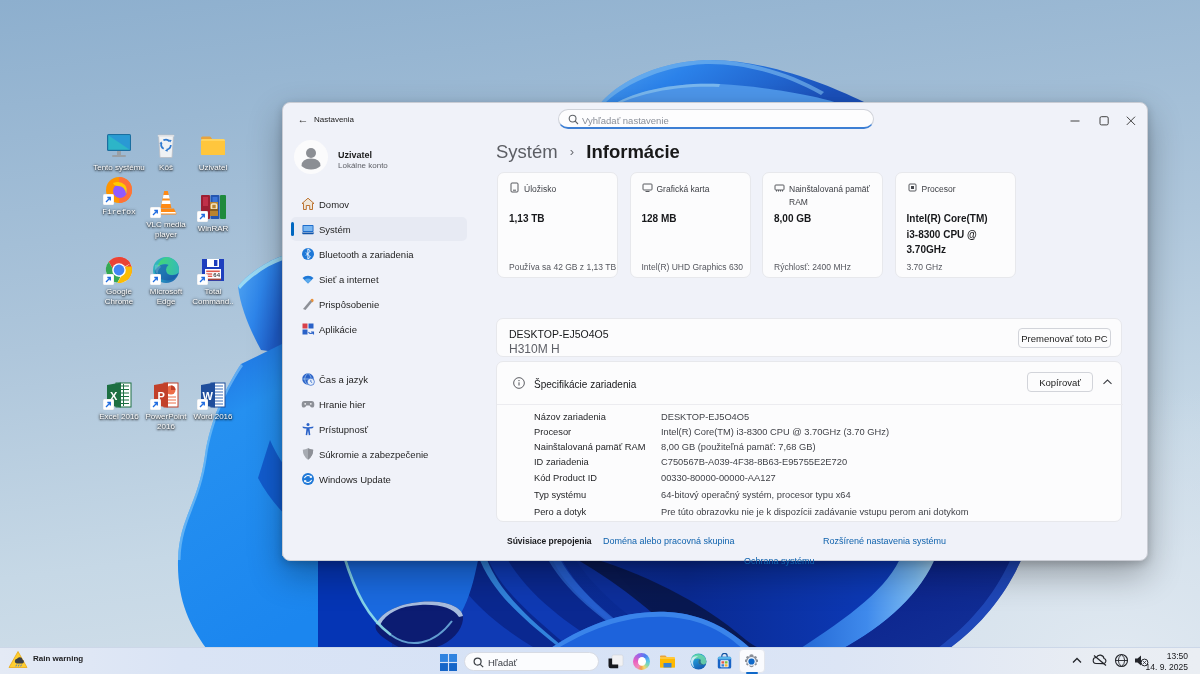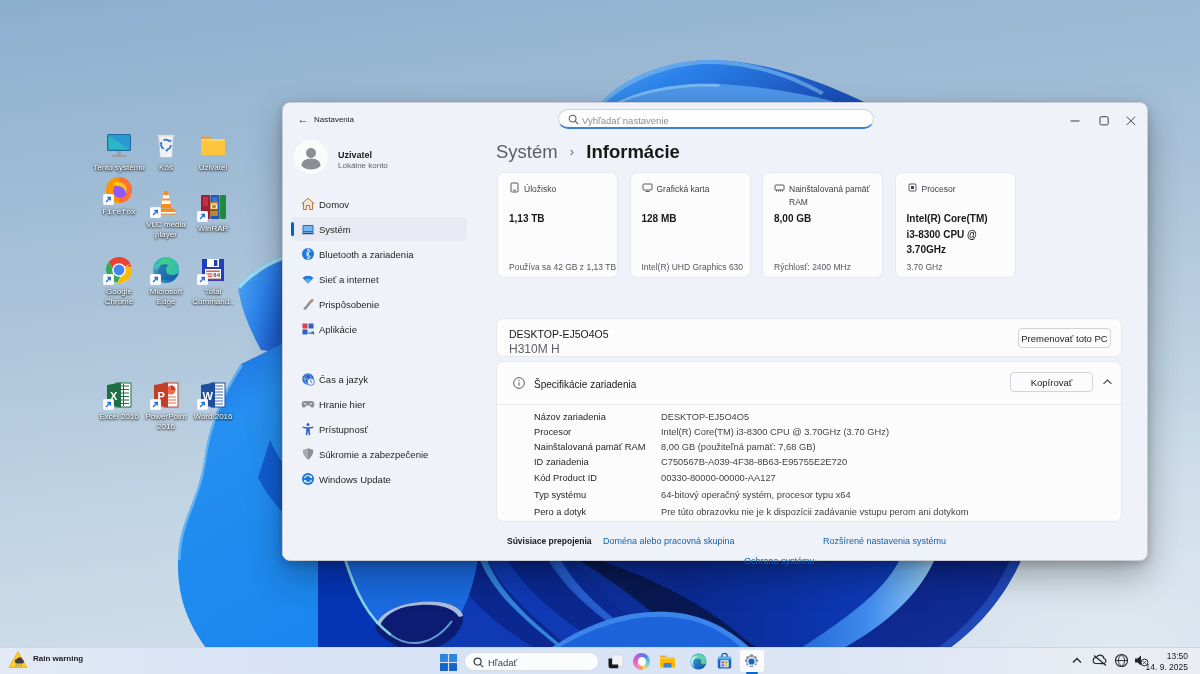--- a/index.html
+++ b/index.html
@@ -503,21 +503,21 @@
     <div style="position:absolute; left:12px; top:23px; font-size:12px; color:#5d5f66;">H310M H</div>
     <div class="btn" style="right:10px; top:9px; width:93px; height:20px; line-height:19px;">Premenovať toto PC</div>
   </div>
   <div class="card" style="left:213px; top:258px; width:626px; height:161px;">
     <svg style="position:absolute; left:16px; top:15px;" width="12" height="12" viewBox="0 0 13 13">
           <circle cx="6.5" cy="6.5" r="5.8" fill="none" stroke="#3c3e44" stroke-width="0.9"></circle>
           <path d="M6.5,5.8 v3.4" stroke="#3c3e44" stroke-width="1"></path>
           <circle cx="6.5" cy="3.9" r="0.7" fill="#3c3e44"></circle>
         </svg>
     <div style="position:absolute; left:37px; top:17px; font-size:10px; color:#17181b;">Špecifikácie zariadenia</div>
-    <div class="btn" style="right:28px; top:10px; width:83px; height:20px; line-height:19px;">Kopírovať</div>
+    <div class="btn" style="right:28px; top:10px; width:66px; height:20px; line-height:19px;">Kopírovať</div>
     <svg style="position:absolute; right:8px; top:16px;" width="11" height="8" viewBox="0 0 11 8">
           <path d="M1.5,5.8 L5.5,2 L9.5,5.8" fill="none" stroke="#3c3e44" stroke-width="1.1"></path>
         </svg>
     <div style="position:absolute; left:0; top:42px; width:626px; height:1px; background:#ececf0;"></div>
     <div class="speclabel" style="position:absolute; left:37px; top:50px;">Názov zariadenia</div>
         <div class="specval" style="position:absolute; left:164px; top:50px;">DESKTOP-EJ5O4O5</div>
     <div class="speclabel" style="position:absolute; left:37px; top:65px;">Procesor</div>
         <div class="specval" style="position:absolute; left:164px; top:65px;">Intel(R) Core(TM) i3-8300 CPU @ 3.70GHz (3.70 GHz)</div>
     <div class="speclabel" style="position:absolute; left:37px; top:80px;">Nainštalovaná pamäť RAM</div>
         <div class="specval" style="position:absolute; left:164px; top:80px;">8,00 GB (použiteľná pamäť: 7,68 GB)</div>

